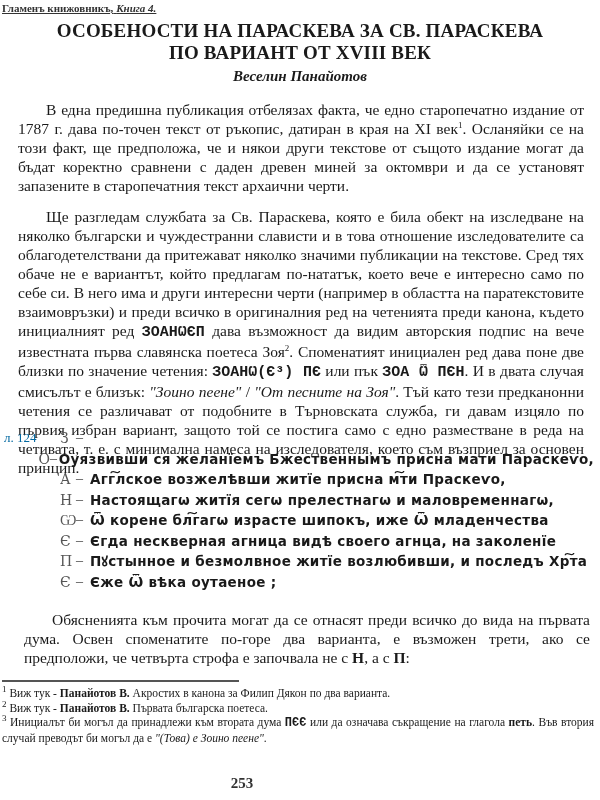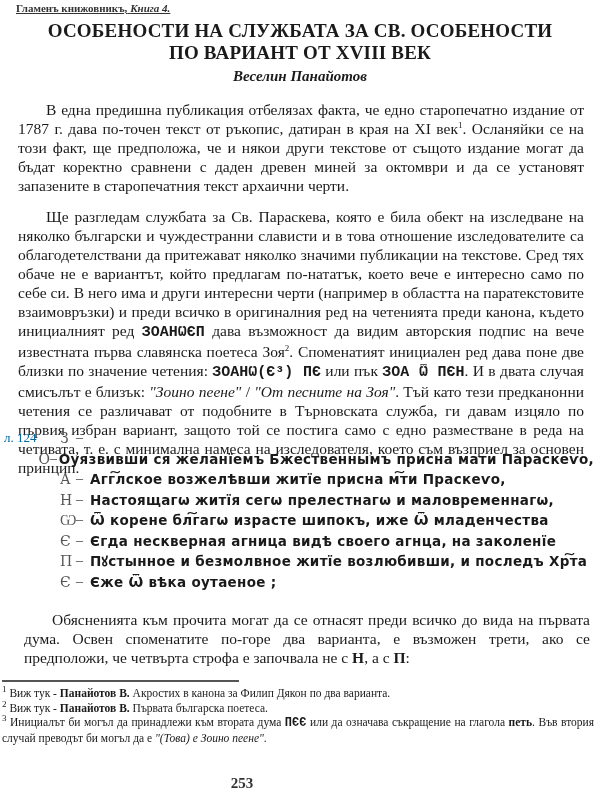--- a/index.html
+++ b/index.html
@@ -3,21 +3,21 @@
 <meta charset="utf-8">
 <style>
   html, body { margin: 0; padding: 0; }
   body {
     width: 600px; height: 800px; overflow: hidden;
     background: #ffffff; color: #1a1a1a;
     font-family: "Liberation Serif", "DejaVu Serif", serif;
     position: relative;
   }
   .running-head {
-    position: absolute; left: 16px; top: 2px;
+    position: absolute; left: 2px; top: 2px;
     font-size: 11px; font-weight: bold; color: #333;
     text-decoration: underline;
   }
   .running-head i { font-weight: bold; }
   .title {
     position: absolute; left: 0; width: 600px; top: 20px;
     text-align: center; font-weight: bold; font-size: 19px; line-height: 22px;
     letter-spacing: 0.2px;
   }
   .author {
@@ -61,21 +61,21 @@
 </style>
 </head>
 <body>
 
 <div class="running-head">
   <span>Гламенъ книжовникъ,</span>
   <i>Книга 4.</i>
 </div>
 
 <div class="title">
-  <div>ОСОБЕНОСТИ НА СЛУЖБАТА ЗА СВ. ОСОБЕНОСТИ</div>
+  <div>ОСОБЕНОСТИ НА ПАРАСКЕВА ЗА СВ. ПАРАСКЕВА</div>
   <div>ПО ВАРИАНТ ОТ XVIII ВЕК</div>
 </div>
 
 <div class="author">Веселин Панайотов</div>
 
 <div class="body-text">
   <p class="para">
     <span>В една предишна публикация отбелязах факта, че едно старопечатно издание от 1787 г. дава по-точен текст от ръкопис, датиран в края на XI век</span><sup>1</sup><span>. Осланяйки се на този факт, ще предположа, че и някои други текстове от същото издание могат да бъдат коректно сравнени с даден древен миней за октомври и да се установят запазените в старопечатния текст архаични черти.</span>
   </p>
   <p class="para">

